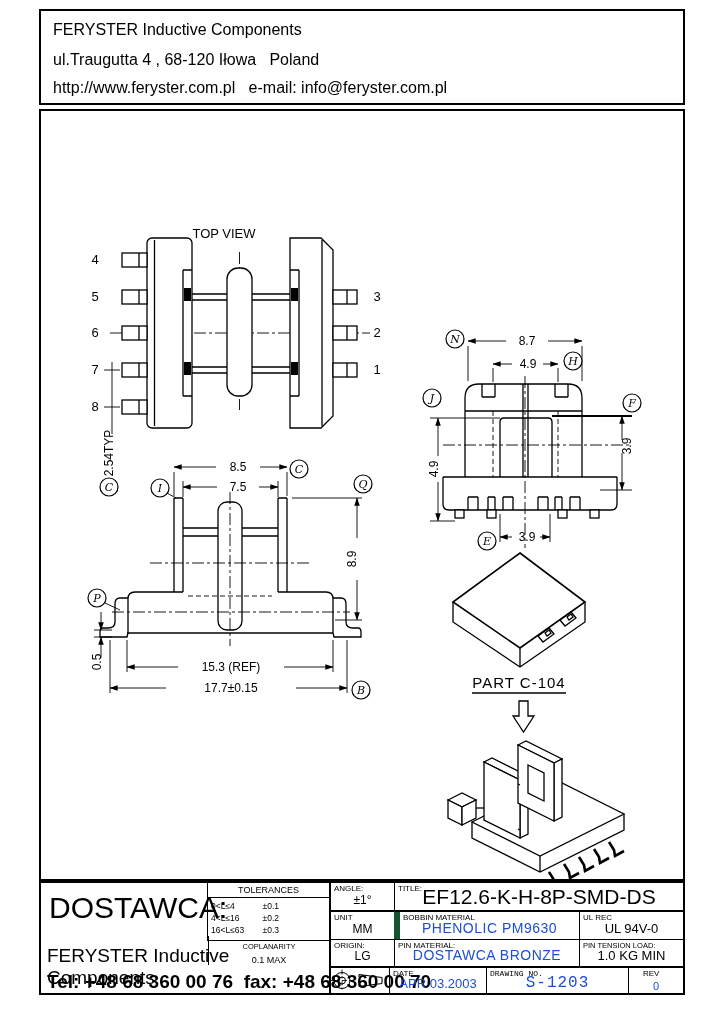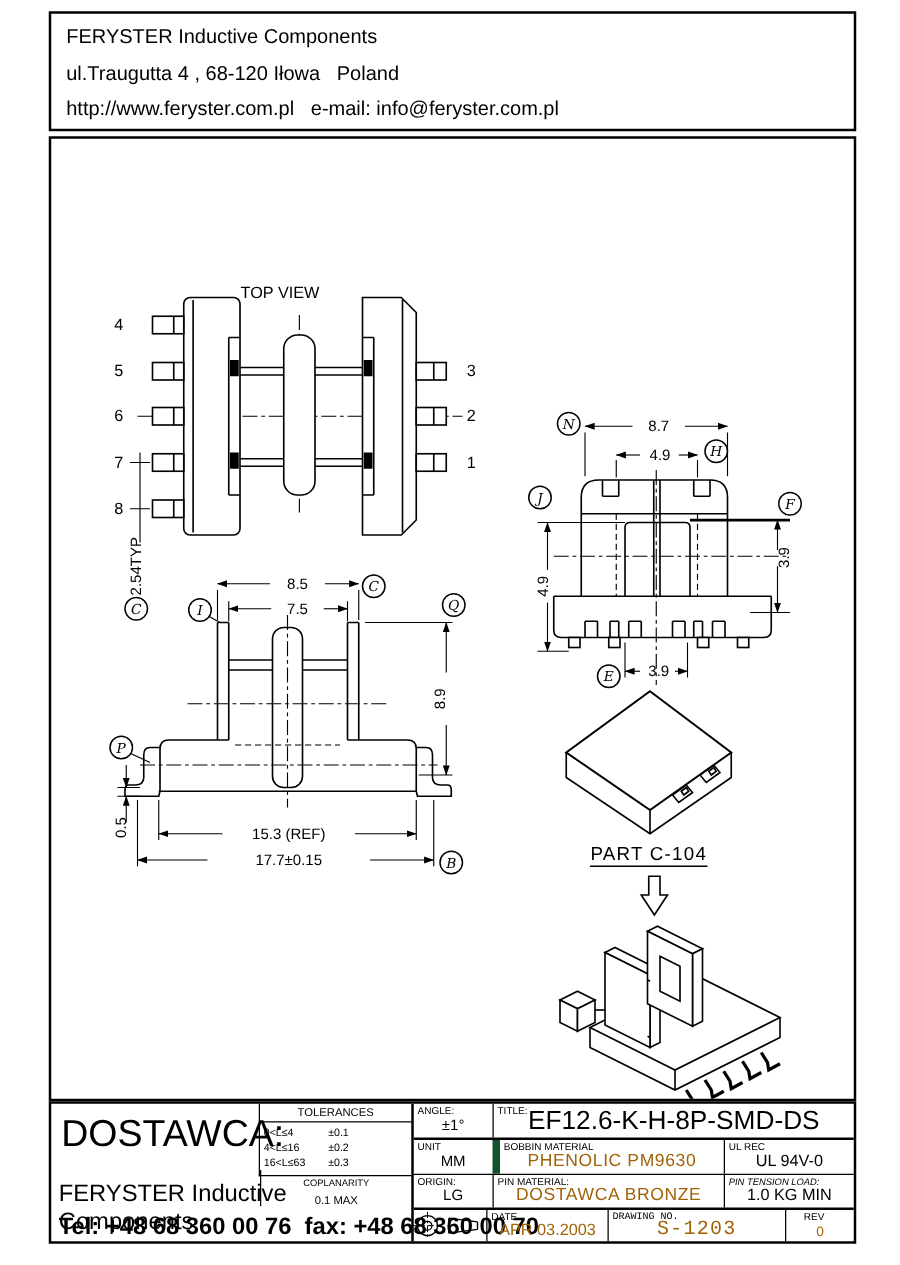--- a/index.html
+++ b/index.html
@@ -23,21 +23,21 @@
   svg text.big{font-size:13px;}
   svg text.mid{text-anchor:middle;}
   svg text.refl{font:italic 11px "DejaVu Serif",serif;text-anchor:middle;}
   svg circle.refc{fill:#fff;stroke:#000;stroke-width:1.2;}
   
   #title-box{left:39px;top:881px;width:646px;height:114px;}
   .tb-abs{position:absolute;box-sizing:border-box;}
   .vdiv{position:absolute;top:0;bottom:0;border-left:2px solid #000;}
   .cell-label{position:absolute;top:1px;left:3px;font-size:8px;letter-spacing:0px;}
   .cell-value{position:absolute;left:0;right:0;bottom:3px;text-align:center;font-size:12px;}
-  .gray{color:#a16207;}
+  .gray{color:#1d4ed8;}
   .tol-row{display:flex;justify-content:space-between;font-size:8.5px;line-height:12px;padding:0 3px;}
 </style>
 </head>
 <body>
 
 <div class="sheet">
 
   <div class="box" id="header-box">
     <div class="h-line" style="top:10px;">FERYSTER Inductive Components</div>
     <div class="h-line" style="top:40px;">ul.Traugutta 4 , 68-120 Iłowa   Poland</div>
@@ -344,21 +344,21 @@
     <div class="tb-abs" style="left:290px;top:57px;right:0;height:28px;border-bottom:2px solid #000;">
       <div class="tb-abs" style="left:0;top:0;width:63px;height:26px;">
         <span class="cell-label">ORIGIN:</span>
         <span class="cell-value">LG</span>
       </div>
       <div class="tb-abs" style="left:63px;top:0;width:185px;height:26px;border-left:1px solid #000;">
         <span class="cell-label">PIN MATERIAL:</span>
         <span class="cell-value gray" style="font-size:14px;letter-spacing:0.5px;">DOSTAWCA BRONZE</span>
       </div>
       <div class="tb-abs" style="left:248px;top:0;right:0;height:26px;border-left:1px solid #000;">
-        <span class="cell-label" style="font-size:7.5px;font-style:italic;">PIN TENSION LOAD:</span>
+        <span class="cell-label" style="font-size:7.5px;">PIN TENSION LOAD:</span>
         <span class="cell-value" style="font-size:13px;">1.0 KG MIN</span>
       </div>
     </div>
 
     <div class="tb-abs" style="left:285px;top:85px;right:0;height:25px;">
       <div class="tb-abs" style="left:0;top:0;width:63px;height:25px;">
         <svg width="63" height="25" viewBox="0 0 63 25">
           <circle cx="16" cy="12.5" r="8" fill="none" stroke="#000" stroke-width="1"></circle>
           <circle cx="16" cy="12.5" r="3.5" fill="none" stroke="#000" stroke-width="1"></circle>
           <path d="M16,1.5 L16,23.5 M5,12.5 L27,12.5" stroke="#000" stroke-width="0.8" stroke-dasharray="5 2 2 2" fill="none"></path>

